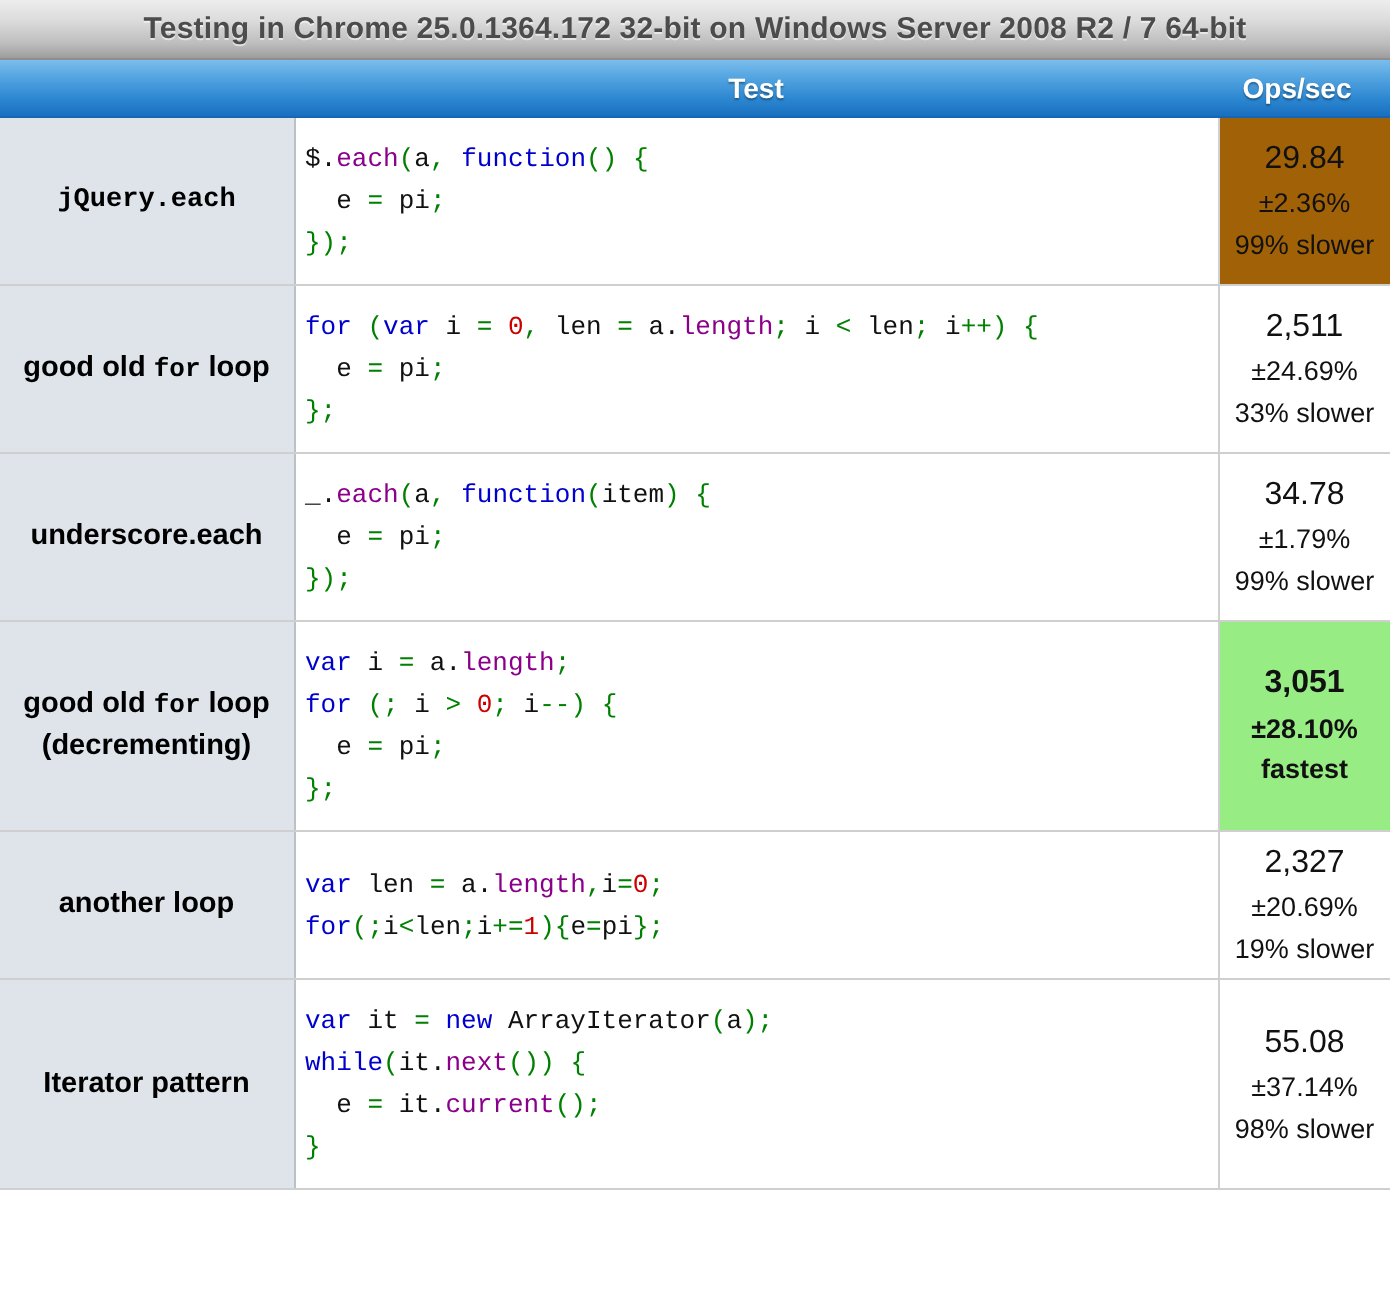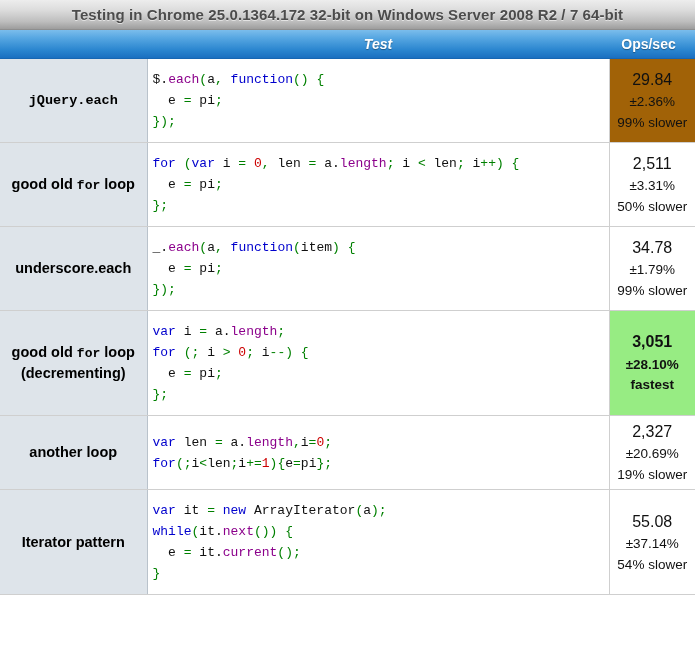--- a/index.html
+++ b/index.html
@@ -52,21 +52,21 @@
     height: 28px;
     padding: 0;
     background: linear-gradient(to bottom, #7bbdec 0%, #57a7e2 28%, #2a85cf 72%, #1a6fc0 100%);
     color: #ffffff;
     font-size: 14px;
     font-weight: bold;
     text-shadow: 0 1px 1px rgba(0,0,0,0.35);
     border-bottom: 1px solid #1766b2;
   }
   th.th-name { }
-  th.th-test { text-align: center; font-style: italic; }
+  th.th-test { text-align: center; }
   th.th-ops  { text-align: center; padding-right: 7px; }
 
   
   tbody td {
     padding: 0;
     border-bottom: 1px solid #cfcfcf;
     vertical-align: middle;
     background: #ffffff;
   }
   td.name-cell {
@@ -159,22 +159,22 @@
         </tr>
         <tr>
           <td class="name-cell"><span>good old </span><span class="mono-word">for</span><span> loop</span></td>
           <td class="code-cell">
             <pre class="code"><span class="tk-kw">for</span><span class="tk-id"> </span><span class="tk-pun">(</span><span class="tk-kw">var</span><span class="tk-id"> i </span><span class="tk-pun">=</span><span class="tk-id"> </span><span class="tk-num">0</span><span class="tk-pun">,</span><span class="tk-id"> len </span><span class="tk-pun">=</span><span class="tk-id"> a</span><span class="tk-id">.</span><span class="tk-prop">length</span><span class="tk-pun">;</span><span class="tk-id"> i </span><span class="tk-pun">&lt;</span><span class="tk-id"> len</span><span class="tk-pun">;</span><span class="tk-id"> i</span><span class="tk-pun">++)</span><span class="tk-id"> </span><span class="tk-pun">{</span>
 <span class="tk-id">  e </span><span class="tk-pun">=</span><span class="tk-id"> pi</span><span class="tk-pun">;</span>
 <span class="tk-pun">};</span></pre>
           </td>
           <td class="ops-cell ops-plain">
             <div class="ops-value">2,511</div>
-            <div>±3.31%</div>
-            <div>50% slower</div>
+            <div>±24.69%</div>
+            <div>33% slower</div>
           </td>
         </tr>
         <tr>
           <td class="name-cell"><span>underscore.each</span></td>
           <td class="code-cell">
             <pre class="code"><span class="tk-id">_</span><span class="tk-id">.</span><span class="tk-prop">each</span><span class="tk-pun">(</span><span class="tk-id">a</span><span class="tk-pun">,</span><span class="tk-id"> </span><span class="tk-kw">function</span><span class="tk-pun">(</span><span class="tk-id">item</span><span class="tk-pun">)</span><span class="tk-id"> </span><span class="tk-pun">{</span>
 <span class="tk-id">  e </span><span class="tk-pun">=</span><span class="tk-id"> pi</span><span class="tk-pun">;</span>
 <span class="tk-pun">});</span></pre>
           </td>
           <td class="ops-cell ops-plain">
@@ -213,19 +213,19 @@
           <td class="name-cell"><span>Iterator pattern</span></td>
           <td class="code-cell">
             <pre class="code"><span class="tk-kw">var</span><span class="tk-id"> it </span><span class="tk-pun">=</span><span class="tk-id"> </span><span class="tk-kw">new</span><span class="tk-id"> ArrayIterator</span><span class="tk-pun">(</span><span class="tk-id">a</span><span class="tk-pun">);</span>
 <span class="tk-kw">while</span><span class="tk-pun">(</span><span class="tk-id">it</span><span class="tk-id">.</span><span class="tk-prop">next</span><span class="tk-pun">())</span><span class="tk-id"> </span><span class="tk-pun">{</span>
 <span class="tk-id">  e </span><span class="tk-pun">=</span><span class="tk-id"> it</span><span class="tk-id">.</span><span class="tk-prop">current</span><span class="tk-pun">();</span>
 <span class="tk-pun">}</span></pre>
           </td>
           <td class="ops-cell ops-plain">
             <div class="ops-value">55.08</div>
             <div>±37.14%</div>
-            <div>54% slower</div>
+            <div>98% slower</div>
           </td>
         </tr>
       </tbody>
   </table>
 
 </div>
 
 </body></html>

